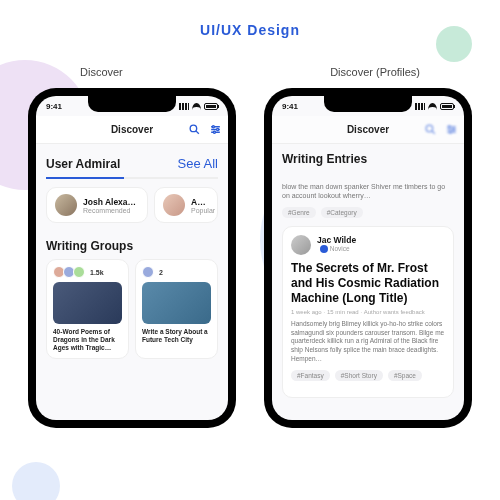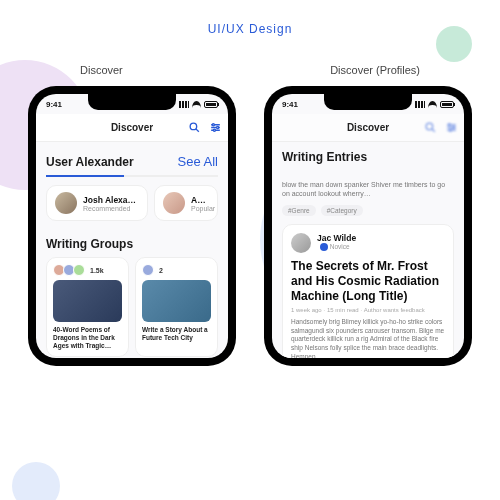--- a/index.html
+++ b/index.html
@@ -12,35 +12,35 @@
     position: relative;
   }
   
   .blob { position: absolute; border-radius: 50%; z-index: 0; }
   .blob-1 { width: 130px; height: 130px; background: #eee1f5; left: -40px; top: 60px; }
   .blob-2 { width: 36px; height: 36px; background: #c7ead9; right: 28px; top: 26px; }
   .blob-3 { width: 180px; height: 180px; background: #e3ebfb; right: 60px; top: 150px; }
   .blob-4 { width: 48px; height: 48px; background: #e3ebfb; left: 12px; bottom: -10px; }
 
   .header { position: relative; z-index: 1; text-align: center; padding: 22px 0 0 0; }
-  .eyebrow { font-size: 12px; letter-spacing: 1px; color: #2a5bd7; font-weight: 400; }
+  .eyebrow { font-size: 14px; letter-spacing: 1px; color: #2a5bd7; font-weight: 700; }
   .title { font-size: 21px; font-weight: 400; color: #222; margin-top: 6px; letter-spacing: .3px; }
 
   .labels { position: relative; z-index: 1; display: flex; justify-content: space-between; padding: 28px 80px 10px 80px; font-size: 11px; color: #444; }
 
   .phones {
     position: relative; z-index: 2;
     display: flex;
     justify-content: center;
     gap: 28px;
     padding: 0 26px;
   }
   .phone {
     width: 208px;
-    height: 280px;
+    height: 340px;
     background: #000;
     border-radius: 28px;
     padding: 8px;
     position: relative;
     flex-shrink: 0;
   }
   .phone-inner {
     width: 100%; height: 100%;
     background: #f9f9fb;
     border-radius: 20px;
@@ -191,21 +191,21 @@
               <line x1="4" y1="12" x2="20" y2="12"></line>
               <line x1="4" y1="17" x2="20" y2="17"></line>
               <circle cx="8" cy="7" r="2" fill="#fff"></circle>
               <circle cx="16" cy="12" r="2" fill="#fff"></circle>
               <circle cx="10" cy="17" r="2" fill="#fff"></circle>
             </svg>
         </span>
       </div>
       <div class="content">
         <div class="section-header">
-          <span class="section-title">User Alexander</span>
+          <span class="section-title">User Admiral</span>
           <span class="see-all">See All</span>
         </div>
         <div class="tabline"></div>
         <div class="profile-row">
           <div class="profile-card">
             <div class="avatar male"></div>
             <div class="prof-text">
               <div class="prof-name"><span>Josh Alexander</span></div>
               <div class="prof-sub">Recommended</div>
             </div>

